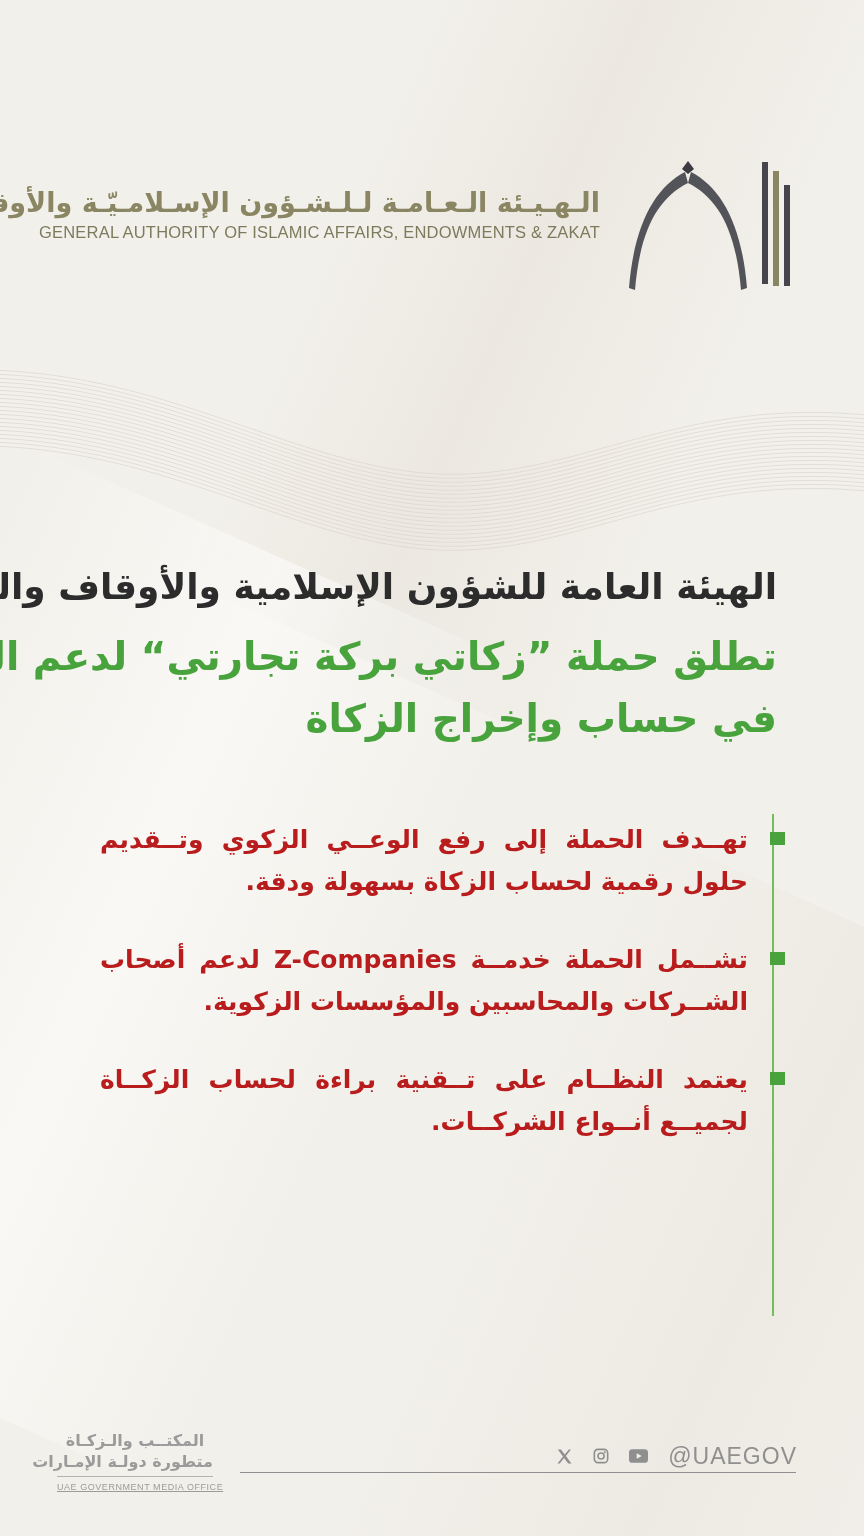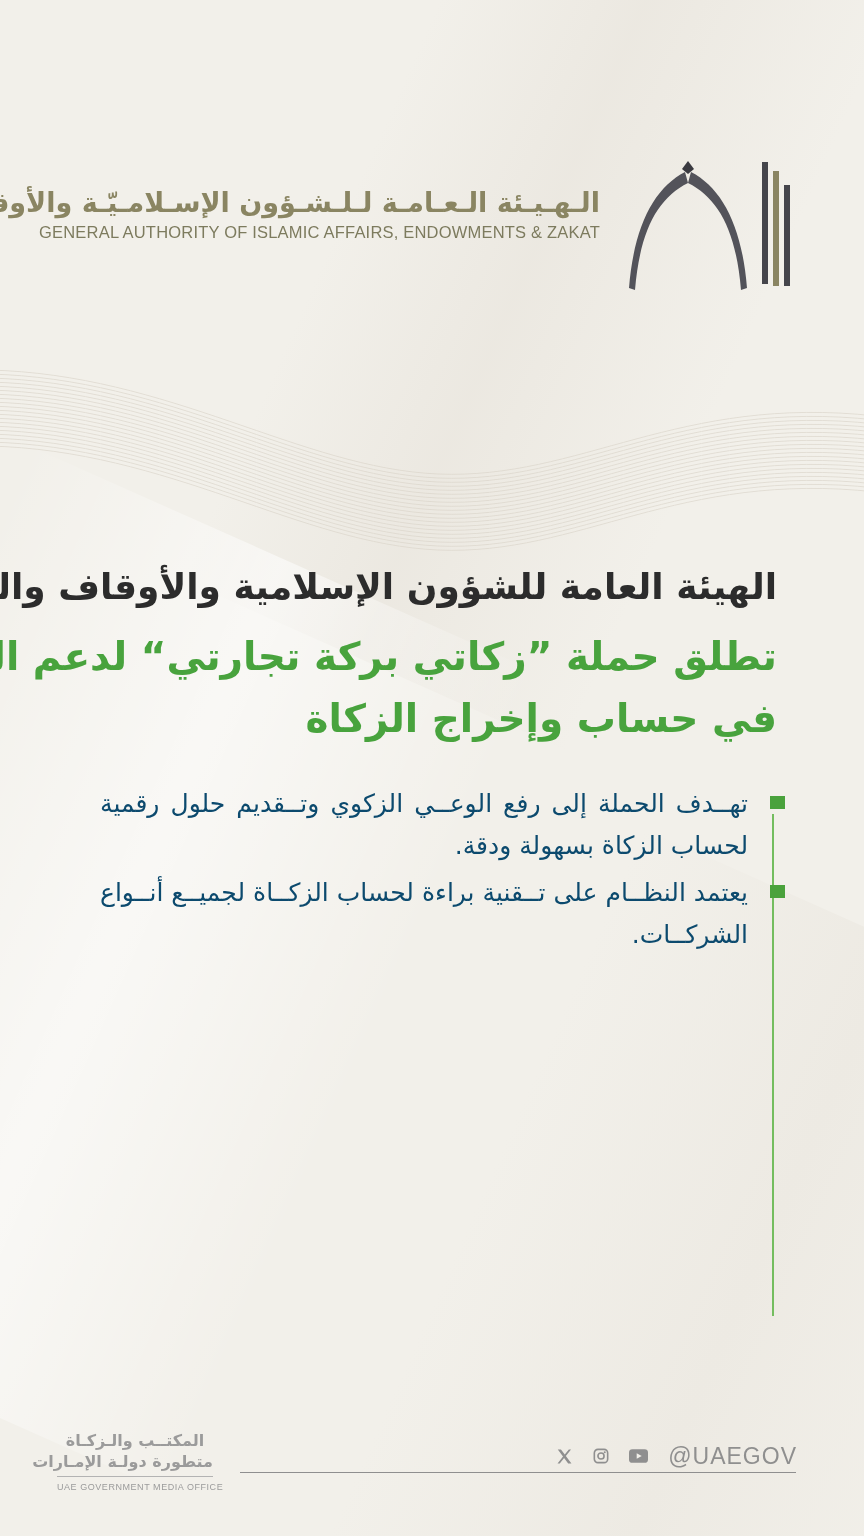--- a/index.html
+++ b/index.html
@@ -30,30 +30,30 @@
   
   .titles{position:absolute;top:562px;right:87px;direction:rtl;text-align:right;}
   .title-main{font-size:36px;line-height:50px;font-weight:700;color:#2c2c2c;white-space:nowrap;}
   .title-green{font-size:39px;line-height:54px;font-weight:700;color:#48a33d;white-space:nowrap;}
   .title-green.first{margin-top:18px;}
   .title-green.second{margin-top:8px;}
 
   
   .green-line{position:absolute;left:772px;top:814px;width:2px;height:502px;background:#74bd5f;}
   .bullets{position:absolute;top:783px;right:116px;width:648px;direction:rtl;}
-  .bullet{position:relative;margin-bottom:5px;font-size:25px;line-height:42px;font-weight:400;
-          color:#0c4a6e;text-align:justify;text-align-last:right;}
+  .bullet{position:relative;margin-bottom:5px;font-size:25px;line-height:42px;font-weight:700;
+          color:#b91c1c;text-align:justify;text-align-last:right;margin-top:36px;}
   .bullet .marker{position:absolute;right:-37px;top:13px;width:15px;height:13px;background:#4aa23c;}
 
   
   .footer-office{position:absolute;left:57px;top:1430px;width:156px;direction:rtl;color:#9b9b9b;}
   .footer-office .ar{font-size:16px;line-height:21px;font-weight:700;text-align:center;white-space:nowrap;}
   .footer-office .divider{border-top:1px solid #b3b3b3;margin-top:4px;}
   .footer-office .en{direction:ltr;font-family:"Liberation Sans",sans-serif;font-size:9px;
-                     letter-spacing:0.55px;margin-top:5px;text-align:center;white-space:nowrap;color:#9b9b9b;}
+                     letter-spacing:0.55px;margin-top:5px;text-align:center;white-space:nowrap;color:#9b9b9b;text-decoration:underline;}
   .footer-rule{position:absolute;left:240px;top:1472px;width:556px;height:1px;background:#8f8f8f;}
   .footer-social{position:absolute;right:67px;top:1443px;height:26px;display:flex;align-items:center;gap:20px;direction:ltr;}
   .footer-social .handle{font-family:"Liberation Sans",sans-serif;font-size:23px;color:#8f8f8f;letter-spacing:1px;}
   .icon{display:block;}
 </style>
 </head>
 <body>
 
 <div class="canvas">
 
@@ -110,20 +110,24 @@
   </div>
 
   <div class="green-line"></div>
   <div class="bullets">
     <div class="bullet">
       <span class="marker"></span>
       <span>تهــدف الحملة إلى رفع الوعــي الزكوي وتــقديم حلول رقمية لحساب الزكاة بسهولة ودقة.</span>
     </div>
     <div class="bullet">
       <span class="marker"></span>
+      <span>تشــمل الحملة خدمــة Z-Companies لدعم أصحاب الشــركات والمحاسبين والمؤسسات الزكوية.</span>
+    </div>
+    <div class="bullet">
+      <span class="marker"></span>
       <span>يعتمد النظــام على تــقنية براءة لحساب الزكــاة لجميــع أنــواع الشركــات.</span>
     </div>
   </div>
 
   <div class="footer-office">
     <div class="ar">المكتــب والـزكـاة</div>
     <div class="ar">متطورة دولـة الإمـارات</div>
     <div class="divider"></div>
     <div class="en">UAE GOVERNMENT MEDIA OFFICE</div>
   </div>

